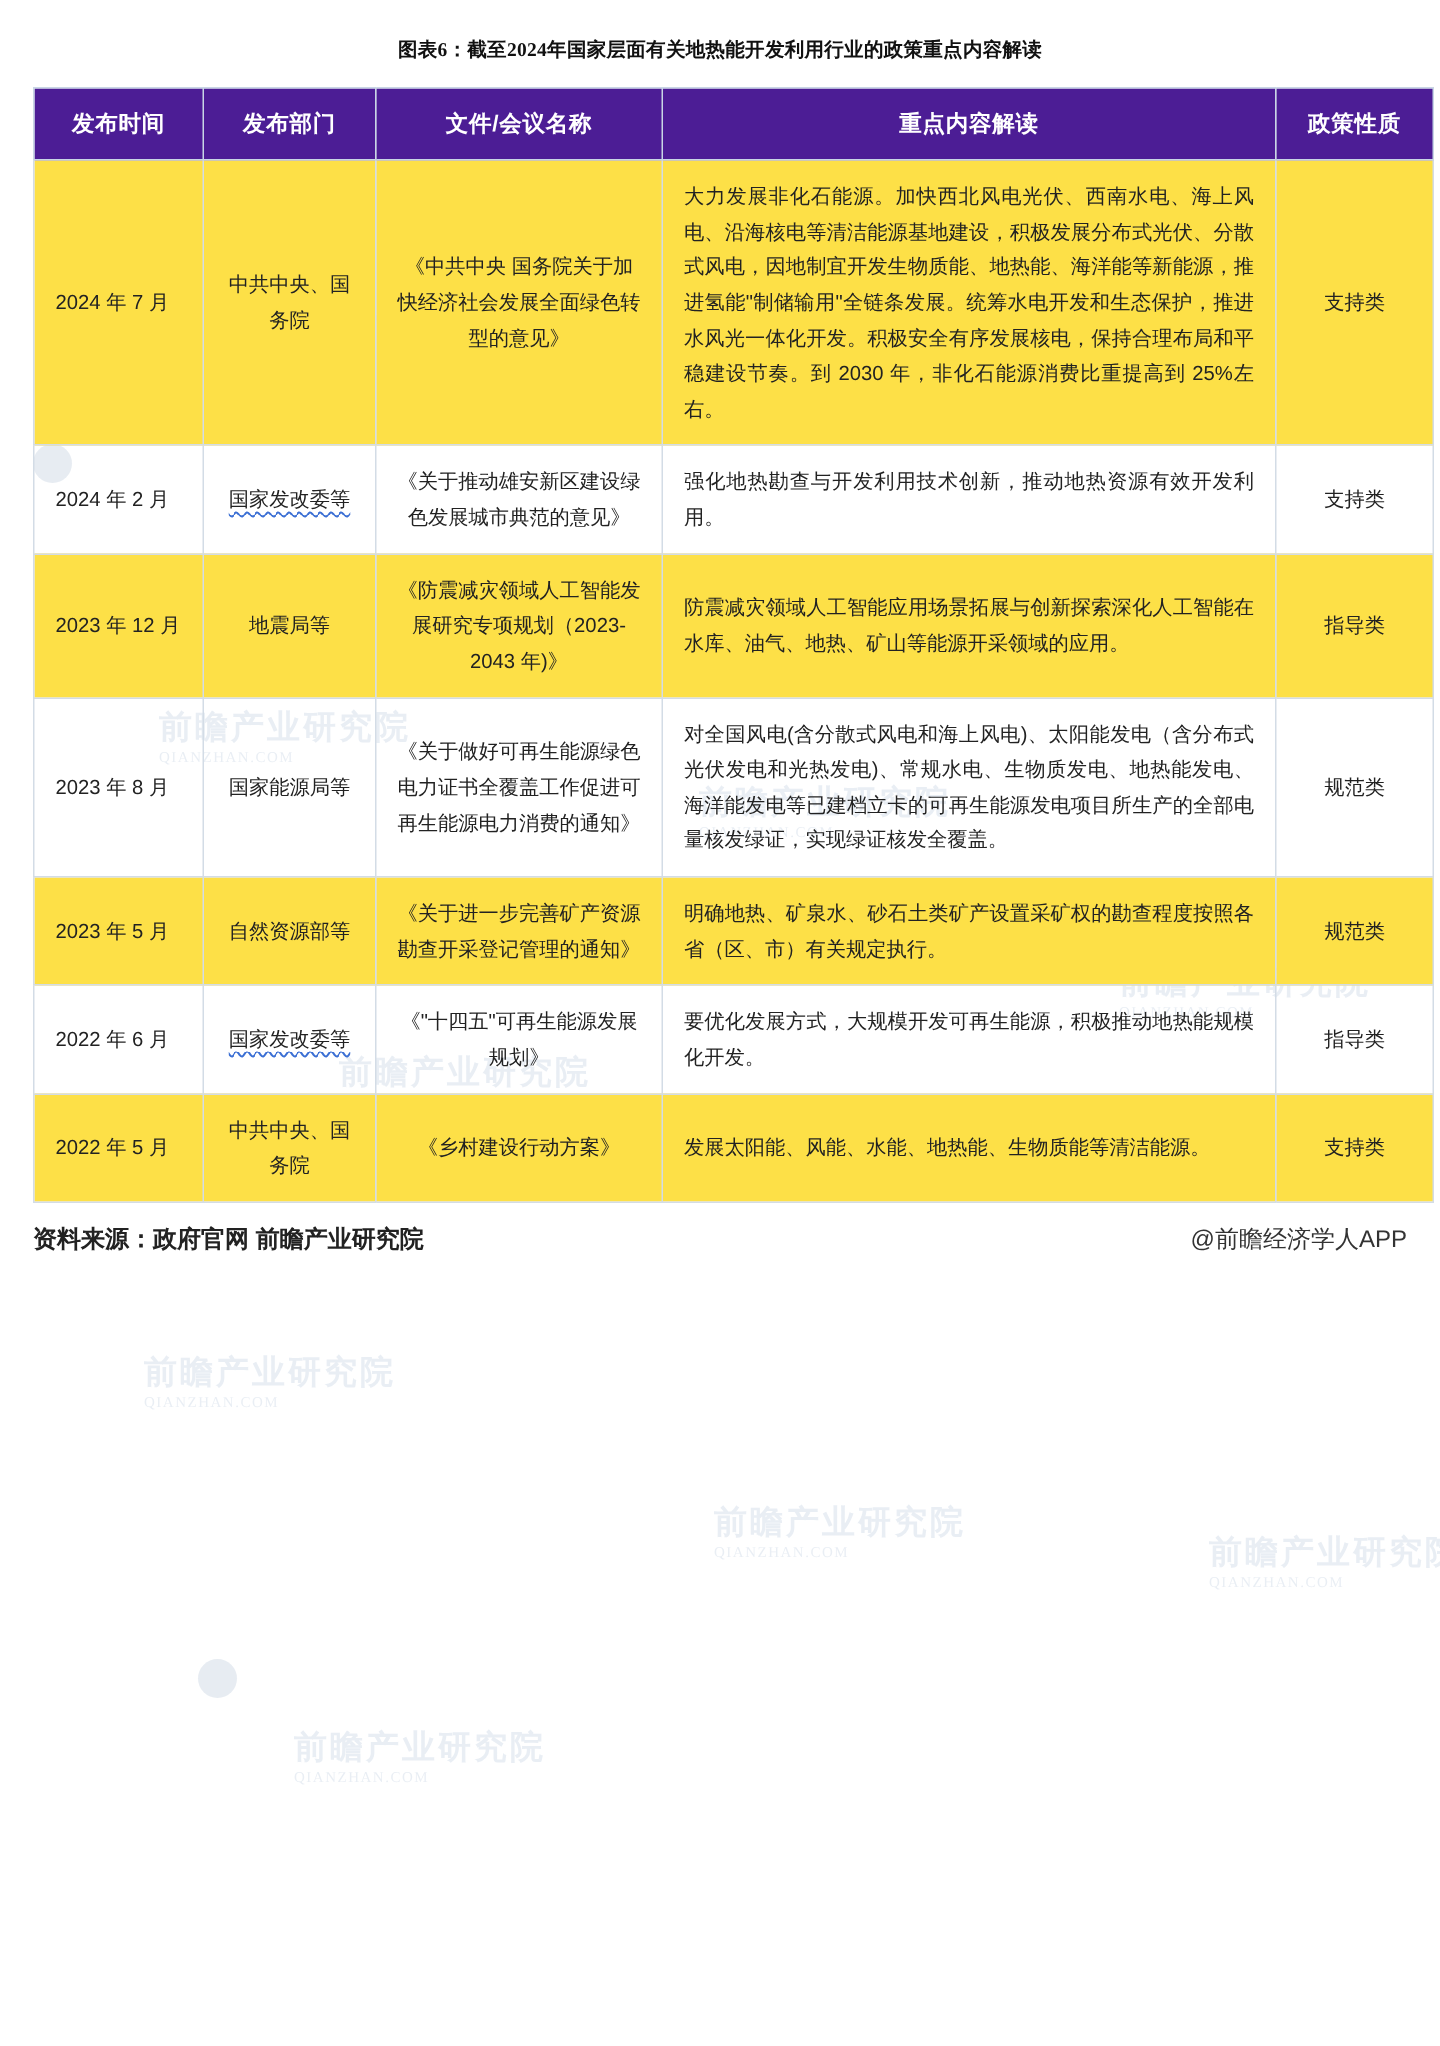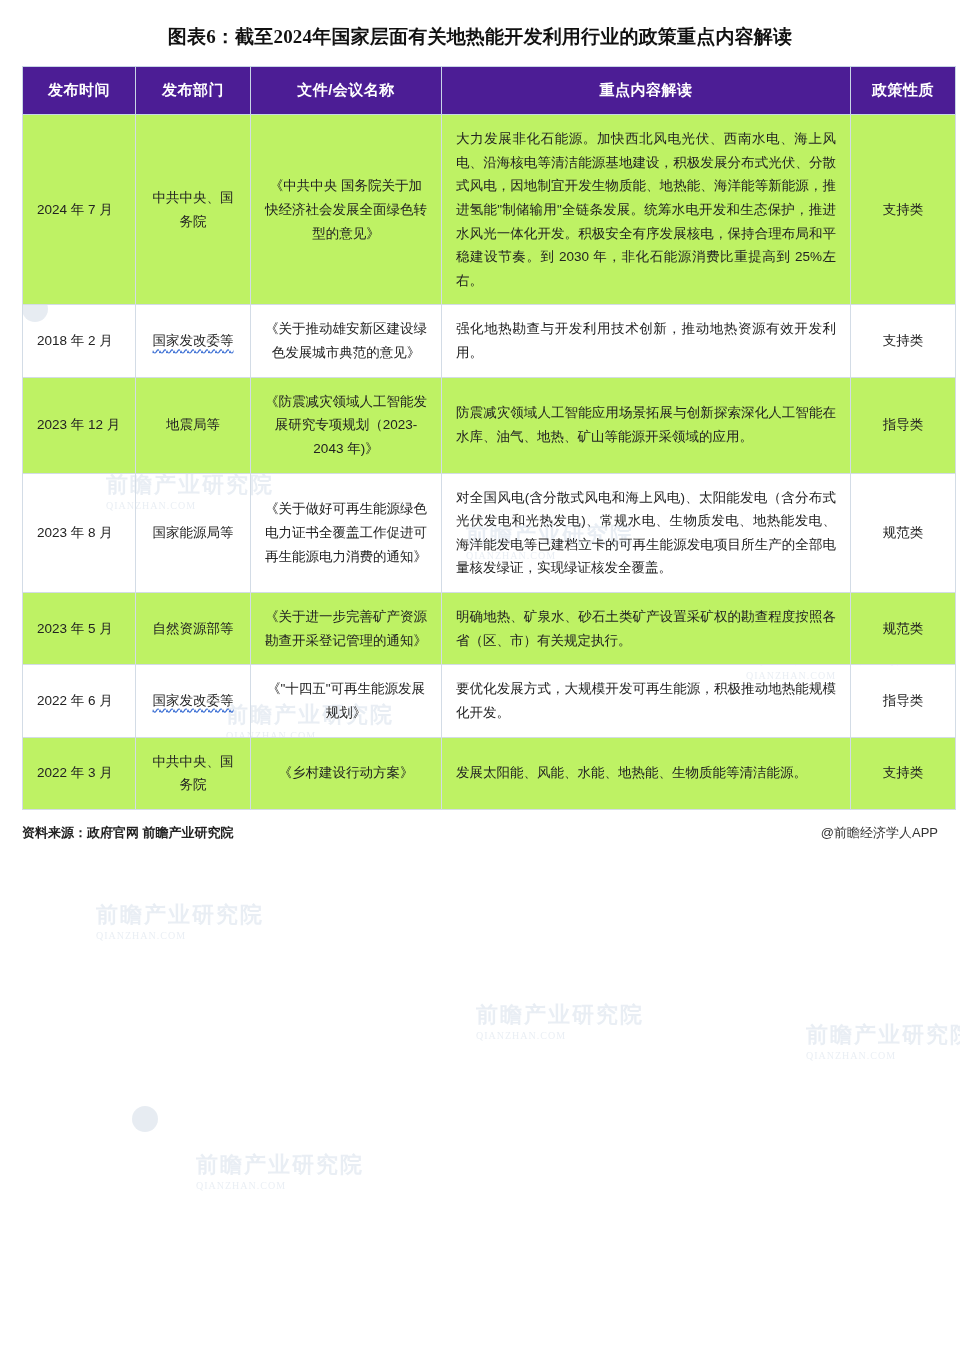--- a/index.html
+++ b/index.html
@@ -17,21 +17,21 @@
   }
   .page {
     position: relative;
     width: 960px;
     height: 1364px;
     box-sizing: border-box;
     padding: 18px 22px 10px 22px;
   }
   .title {
     text-align: center;
-    font-size: 19px;
+    font-size: 13px;
     font-weight: bold;
     color: #111;
     letter-spacing: 0.2px;
     margin: 6px 0 16px 0;
     font-family: "Liberation Serif", "DejaVu Serif", serif;
   }
   table.policy {
     width: 916px;
     border-collapse: collapse;
     table-layout: fixed;
@@ -51,41 +51,41 @@
   table.policy td {
     border: 1px solid #d3dce6;
     font-size: 13.5px;
     line-height: 1.75;
     padding: 12px 14px;
     vertical-align: middle;
     color: #222;
     background: transparent;
   }
   tr.shade td {
-    background: #bef264;
+    background: #fde047;
   }
   .c-date  { width: 104px; text-align: left; font-size: 13.5px; }
   .c-dept  { width: 106px; text-align: center; }
   .c-doc   { width: 182px; text-align: center; }
   .c-body  { width: 400px; text-align: justify; text-justify: inter-ideograph; }
   .c-type  { width: 96px;  text-align: center; }
 
   .wavy {
     text-decoration: underline;
     text-decoration-style: wavy;
     text-decoration-color: #3b6fd4;
     text-underline-offset: 3px;
   }
   .footer {
     display: flex;
     justify-content: space-between;
     align-items: center;
     width: 916px;
     margin-top: 14px;
-    font-size: 13px;
+    font-size: 16px;
     color: #222;
     position: relative;
     z-index: 2;
   }
   .footer .src { font-weight: bold; }
   .footer .brand { color: #333; text-align: right; }
 
   
   .wm-layer {
     position: absolute;
@@ -152,21 +152,21 @@
     </thead>
     <tbody>
       <tr class="shade">
         <td class="c-date">2024 年 7 月</td>
         <td class="c-dept">中共中央、国务院</td>
         <td class="c-doc">《中共中央 国务院关于加快经济社会发展全面绿色转型的意见》</td>
         <td class="c-body">大力发展非化石能源。加快西北风电光伏、西南水电、海上风电、沿海核电等清洁能源基地建设，积极发展分布式光伏、分散式风电，因地制宜开发生物质能、地热能、海洋能等新能源，推进氢能"制储输用"全链条发展。统筹水电开发和生态保护，推进水风光一体化开发。积极安全有序发展核电，保持合理布局和平稳建设节奏。到 2030 年，非化石能源消费比重提高到 25%左右。</td>
         <td class="c-type">支持类</td>
       </tr>
       <tr>
-        <td class="c-date">2018 年 2 月</td>
+        <td class="c-date">2024 年 2 月</td>
         <td class="c-dept wavy">国家发改委等</td>
         <td class="c-doc">《关于推动雄安新区建设绿色发展城市典范的意见》</td>
         <td class="c-body">强化地热勘查与开发利用技术创新，推动地热资源有效开发利用。</td>
         <td class="c-type">支持类</td>
       </tr>
       <tr class="shade">
         <td class="c-date">2023 年 12 月</td>
         <td class="c-dept">地震局等</td>
         <td class="c-doc">《防震减灾领域人工智能发展研究专项规划（2023-2043 年)》</td>
         <td class="c-body">防震减灾领域人工智能应用场景拓展与创新探索深化人工智能在水库、油气、地热、矿山等能源开采领域的应用。</td>
@@ -187,21 +187,21 @@
         <td class="c-type">规范类</td>
       </tr>
       <tr>
         <td class="c-date">2022 年 6 月</td>
         <td class="c-dept wavy">国家发改委等</td>
         <td class="c-doc">《"十四五"可再生能源发展规划》</td>
         <td class="c-body">要优化发展方式，大规模开发可再生能源，积极推动地热能规模化开发。</td>
         <td class="c-type">指导类</td>
       </tr>
       <tr class="shade">
-        <td class="c-date">2022 年 3 月</td>
+        <td class="c-date">2022 年 5 月</td>
         <td class="c-dept">中共中央、国务院</td>
         <td class="c-doc">《乡村建设行动方案》</td>
         <td class="c-body">发展太阳能、风能、水能、地热能、生物质能等清洁能源。</td>
         <td class="c-type">支持类</td>
       </tr>
     </tbody>
   </table>
 
   <div class="footer">
     <div class="src">资料来源：政府官网 前瞻产业研究院</div>

